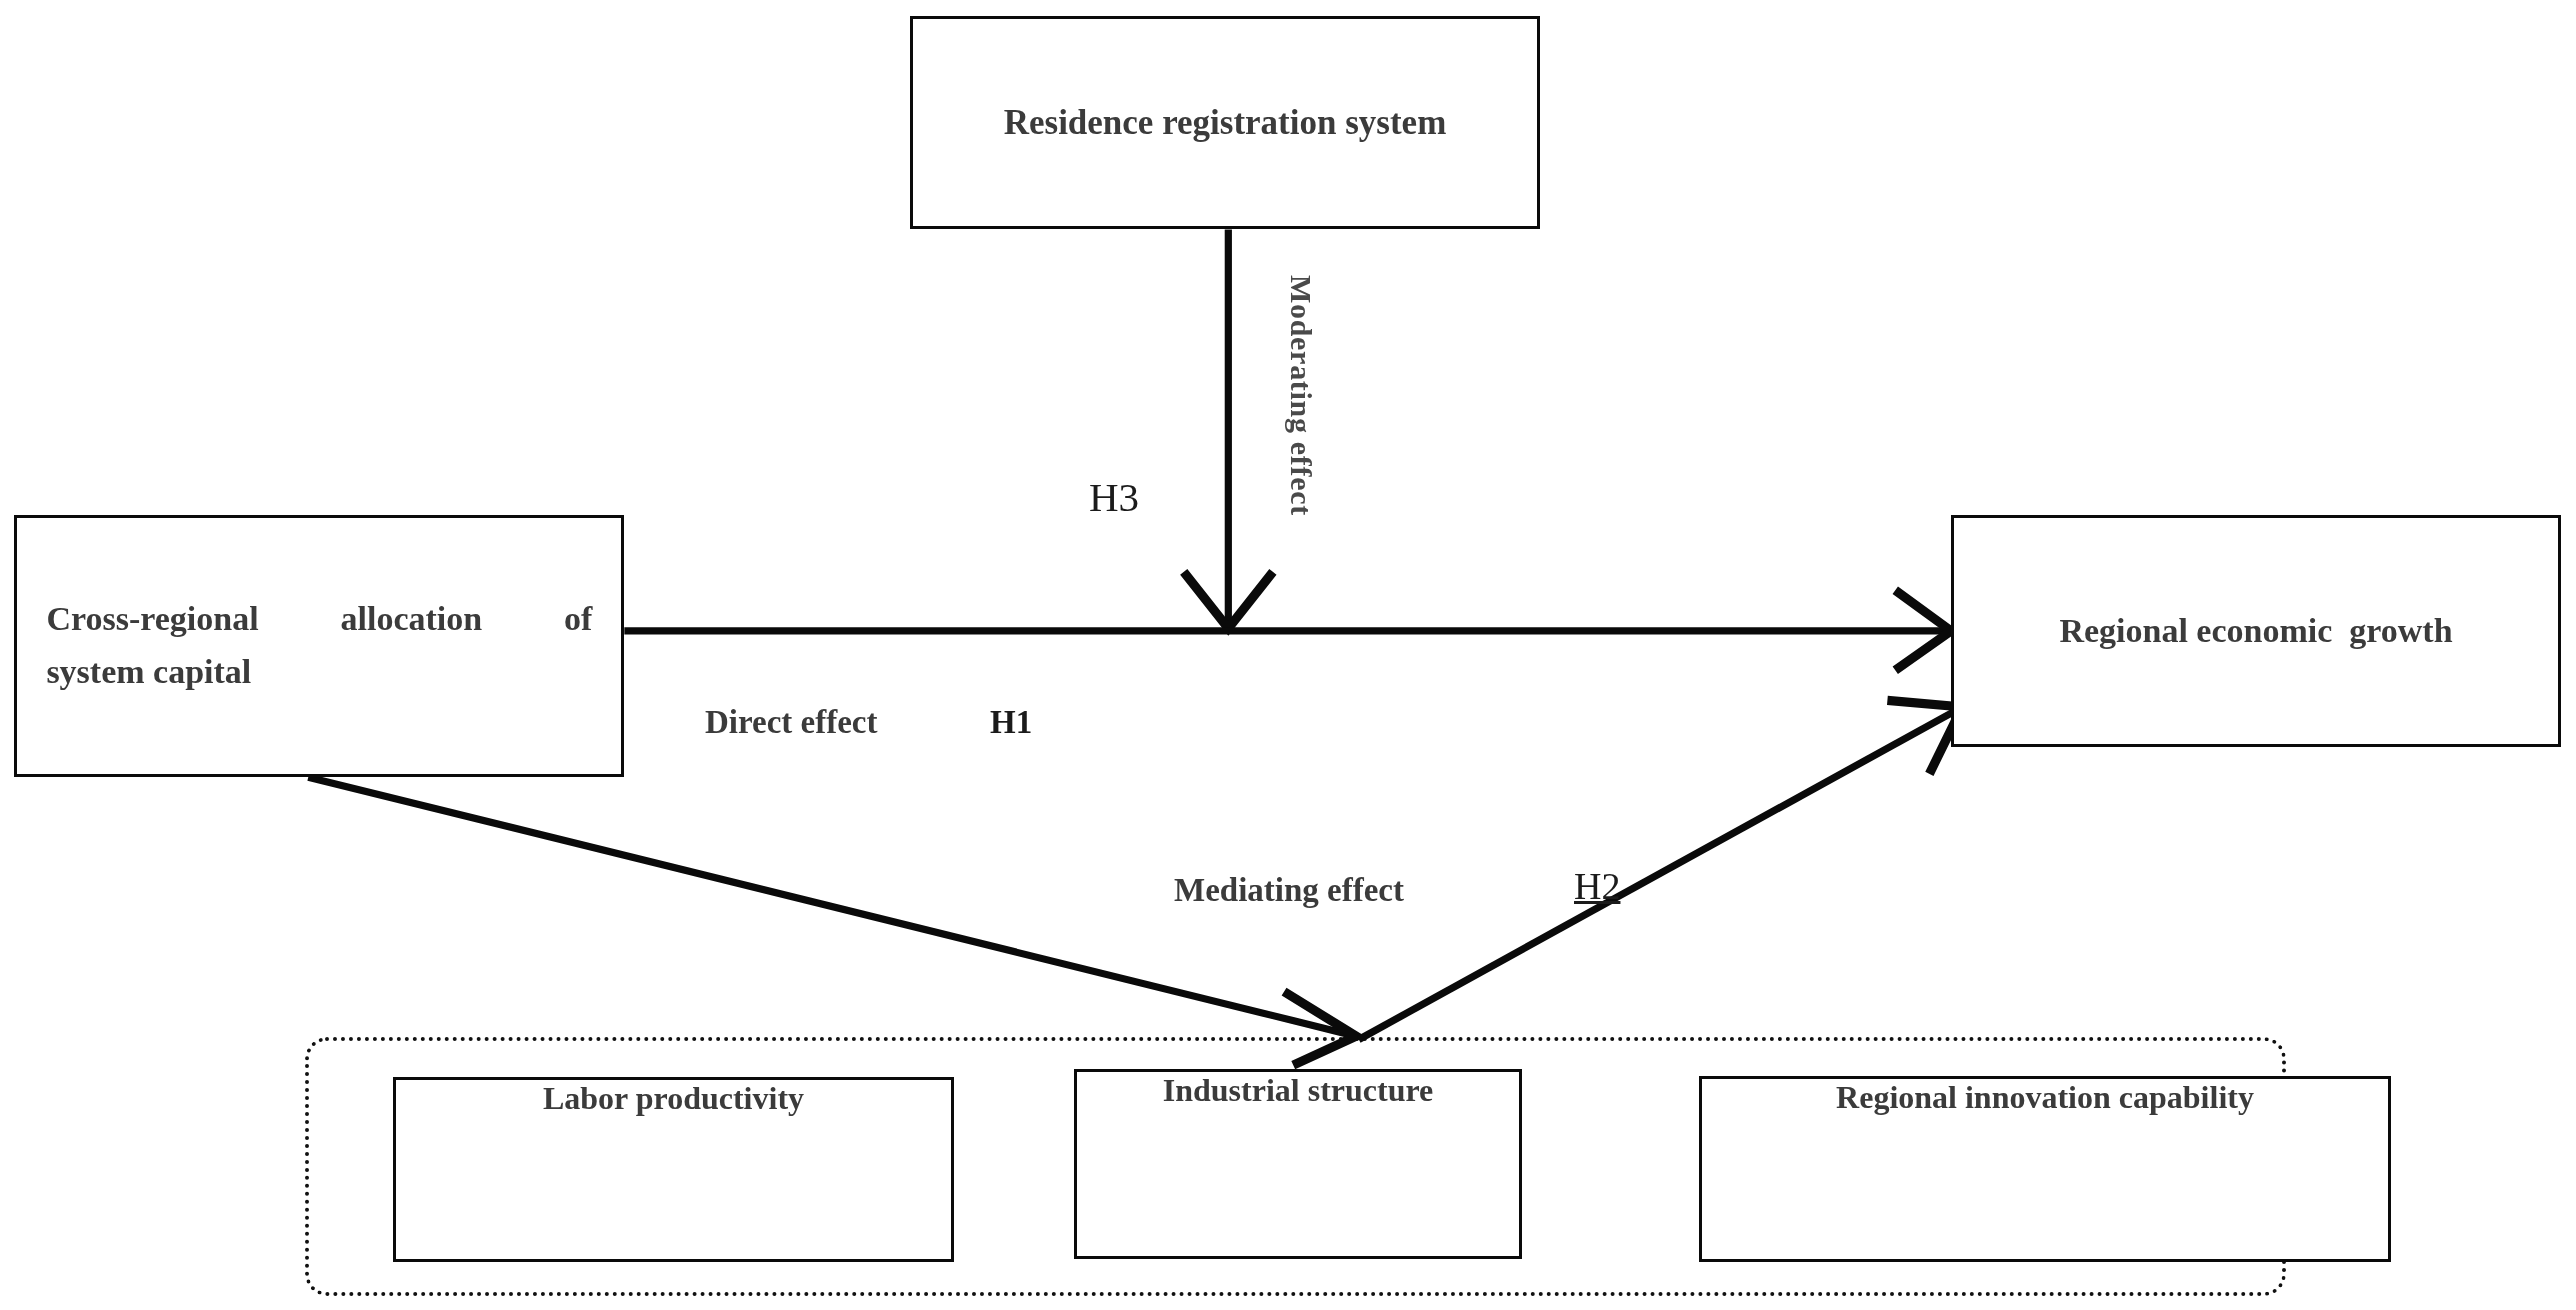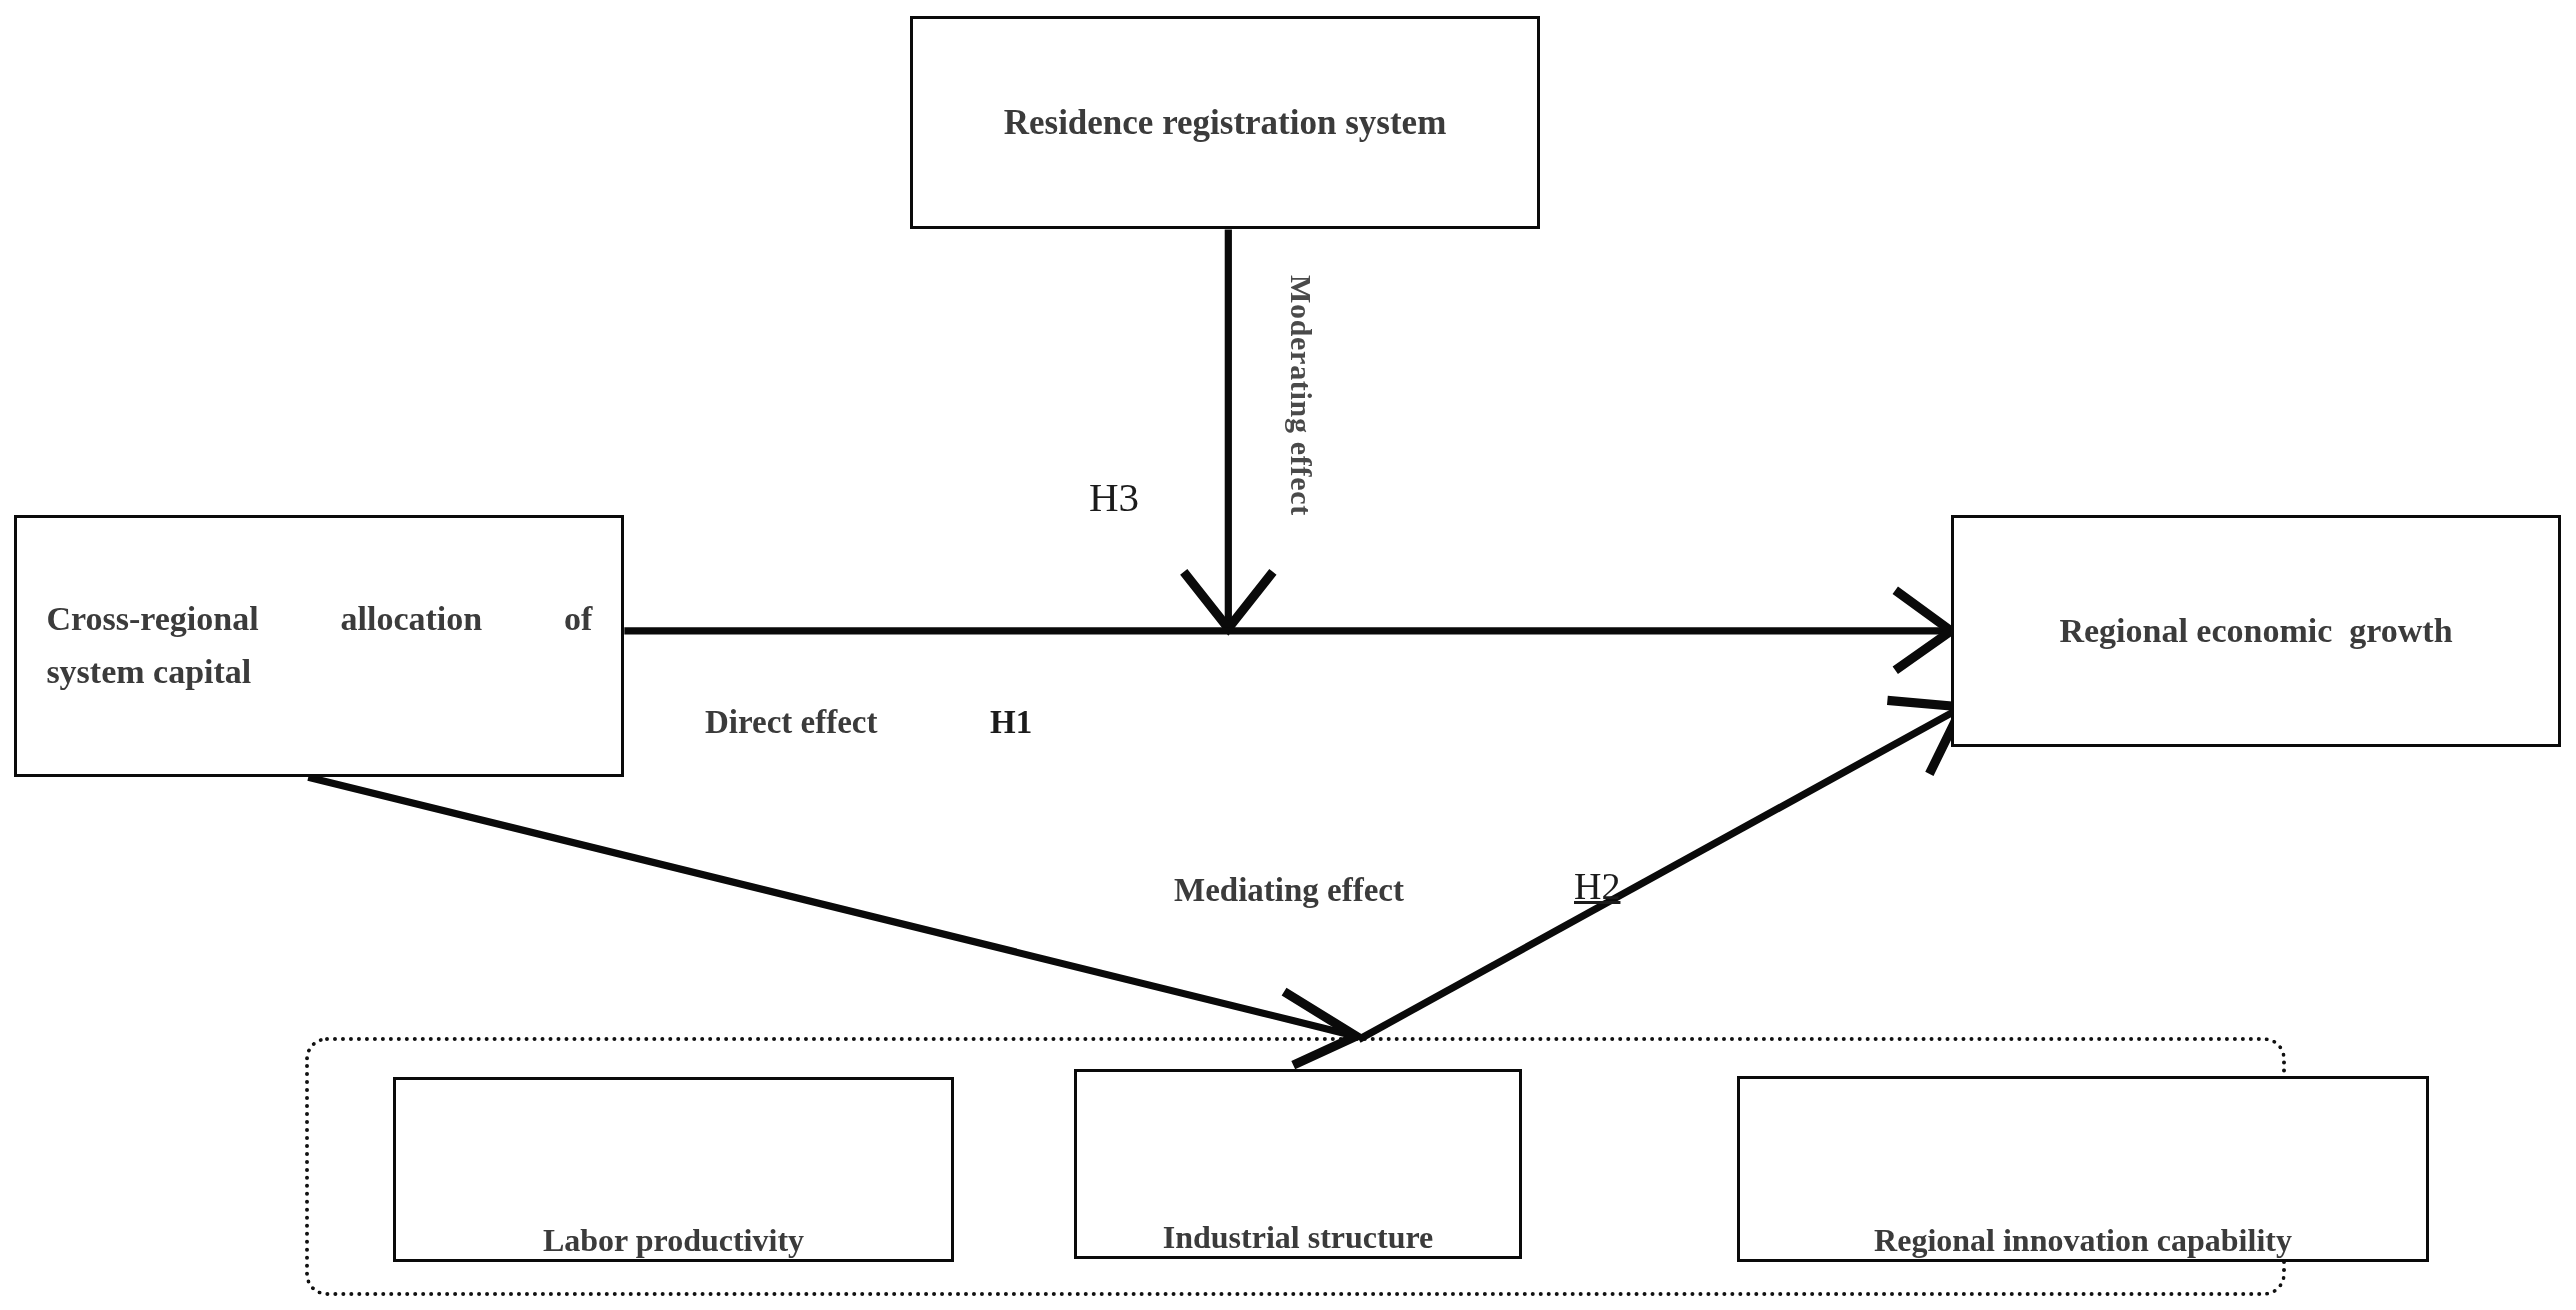--- a/index.html
+++ b/index.html
@@ -104,35 +104,35 @@
     background: transparent;
     z-index: 3;
   }
 
   .sub-node {
     position: absolute;
     box-sizing: border-box;
     background: #ffffff;
     border: 3.3px solid #0a0a0a;
     display: flex;
-    align-items: flex-end;
+    align-items: flex-start;
     justify-content: center;
     z-index: 6;
   }
   .sub-node .node-label {
     font-family: "Liberation Serif", "DejaVu Serif", serif;
     font-weight: bold;
     color: #3b3b3b;
     font-size: 32px;
     text-align: center;
     white-space: nowrap;
   }
   #node-labor       { left: 393px;  top: 1077px; width: 561px; height: 185px; }
   #node-industrial  { left: 1074px; top: 1069px; width: 448px; height: 190px; }
-  #node-innovation  { left: 1699px; top: 1076px; width: 692px; height: 186px; margin-left: 38px; }
+  #node-innovation  { left: 1699px; top: 1076px; width: 692px; height: 186px; }
 
   
   .edge-label {
     position: absolute;
     font-family: "Liberation Serif", "DejaVu Serif", serif;
     color: #3b3b3b;
     white-space: nowrap;
     z-index: 7;
   }
 

